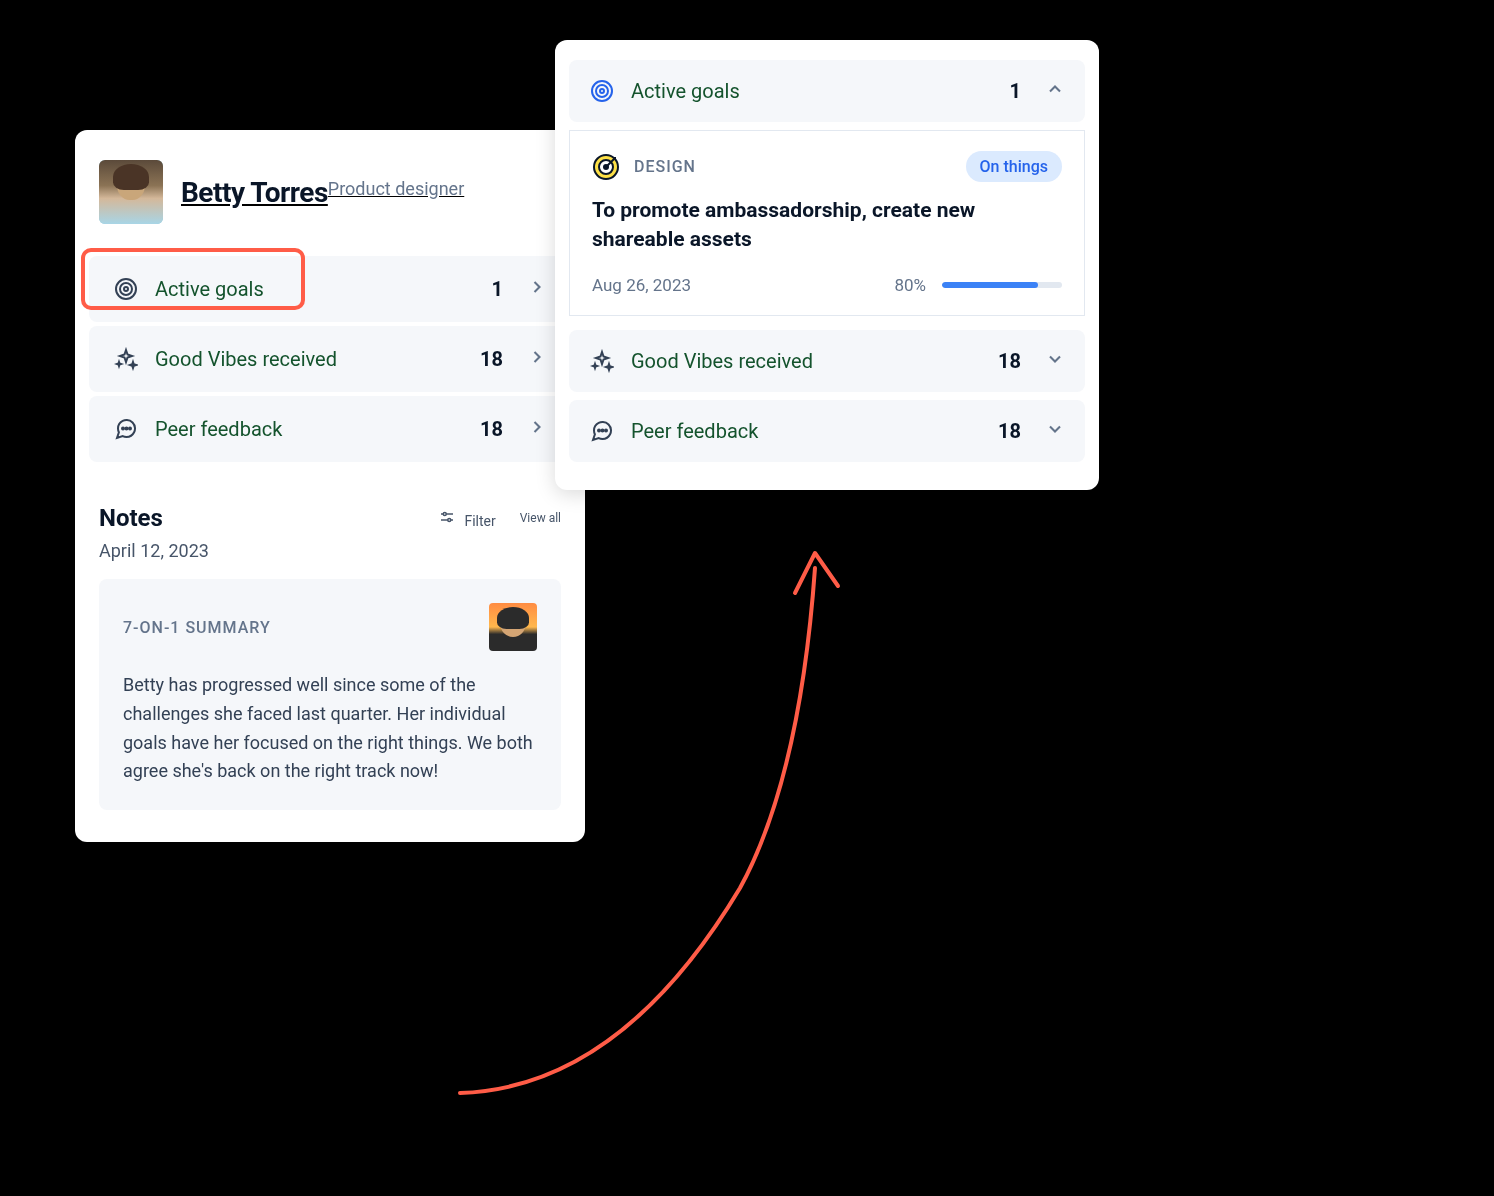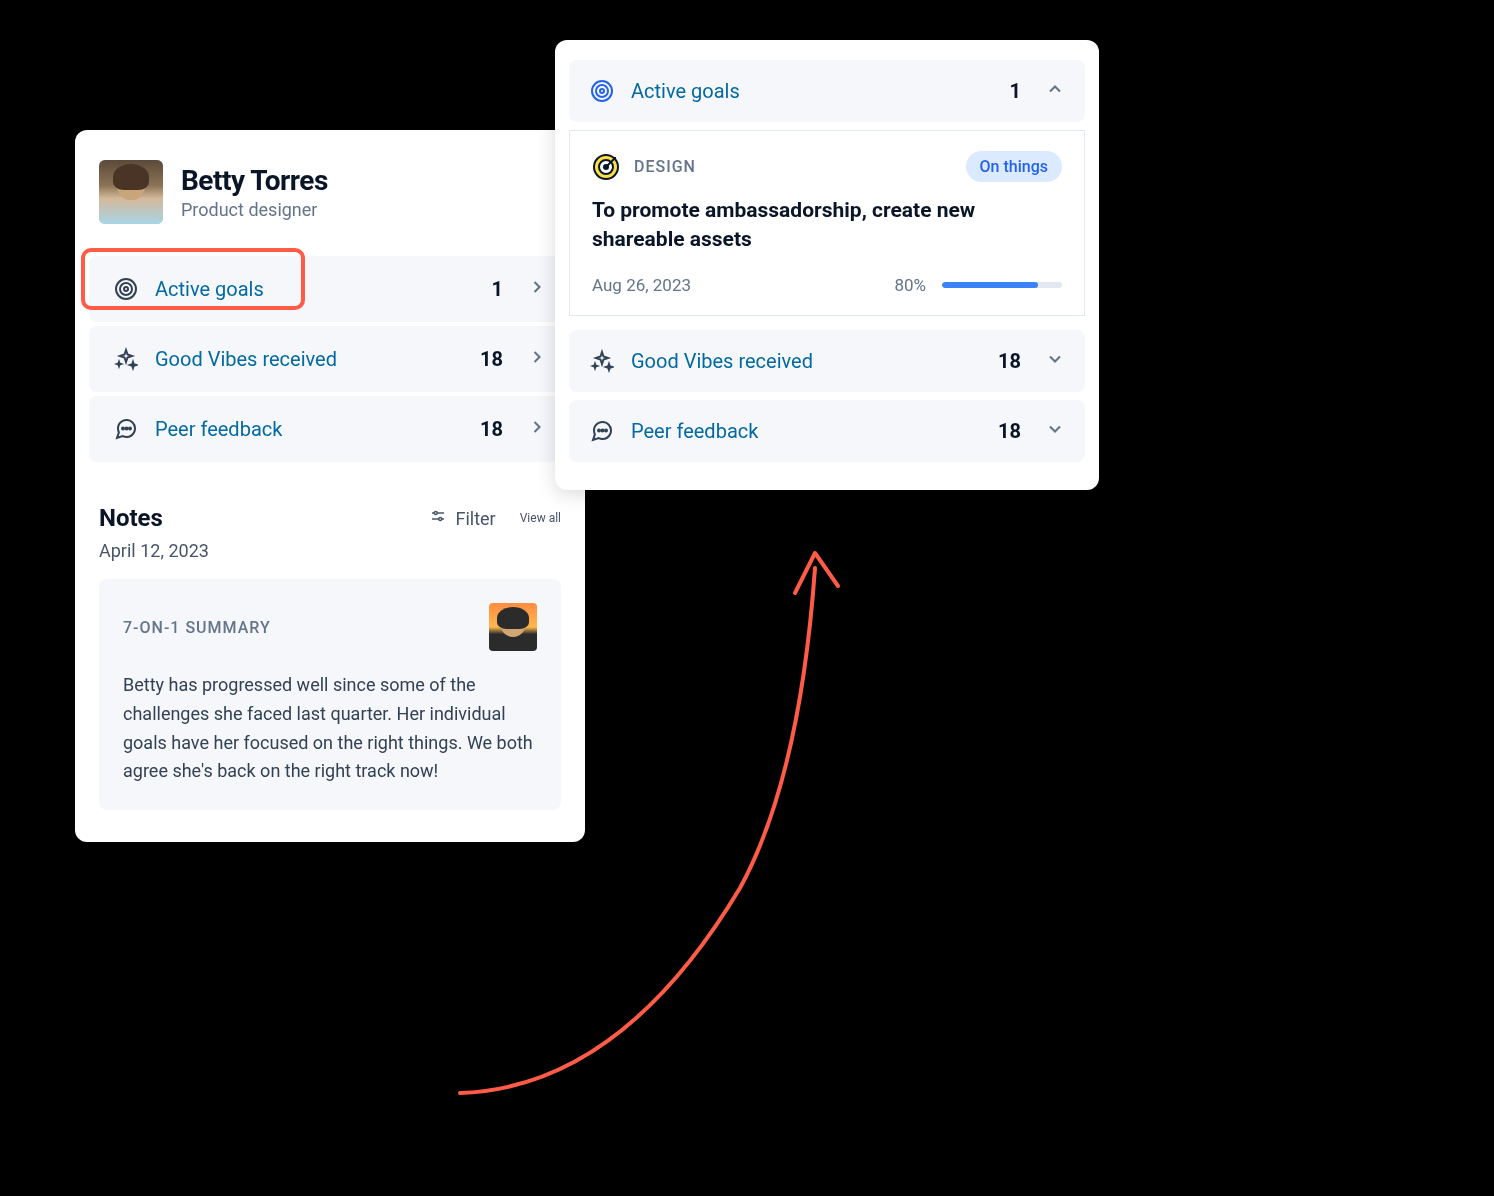--- a/index.html
+++ b/index.html
@@ -63,21 +63,21 @@
       top: 4px;
       left: 50%;
       transform: translateX(-50%);
       width: 36px;
       height: 26px;
       background: #4a3426;
       border-radius: 50% 50% 30% 30%;
     }
     .profile-info {
       display: flex;
-      flex-direction: column;
+      text-decoration: underline;
     }
     .profile-name {
       font-size: 28px;
       font-weight: 700;
       color: #0a1628;
       letter-spacing: -0.5px;
     }
     .profile-role {
       font-size: 18px;
       color: #64748b;
@@ -97,21 +97,21 @@
       width: 26px;
       height: 26px;
       display: flex;
       align-items: center;
       justify-content: center;
       color: #334155;
     }
     .stat-label {
       flex: 1;
       font-size: 20px;
-      color: #0369a1;
+      color: #14532d;
       font-weight: 400;
     }
     .stat-value {
       font-size: 20px;
       font-weight: 700;
       color: #0a1628;
       margin-right: 8px;
     }
     .chevron-icon {
       color: #64748b;
@@ -143,21 +143,21 @@
     }
     .notes-actions {
       display: flex;
       align-items: center;
       gap: 24px;
     }
     .filter-btn {
       display: flex;
       align-items: flex-end;
       gap: 8px;
-      font-size: 18px;
+      font-size: 14px;
       color: #475569;
       cursor: pointer;
     }
     .view-all-btn {
       font-size: 12px;
       color: #475569;
       cursor: pointer;
     }
     .note-date {
       font-size: 18px;

